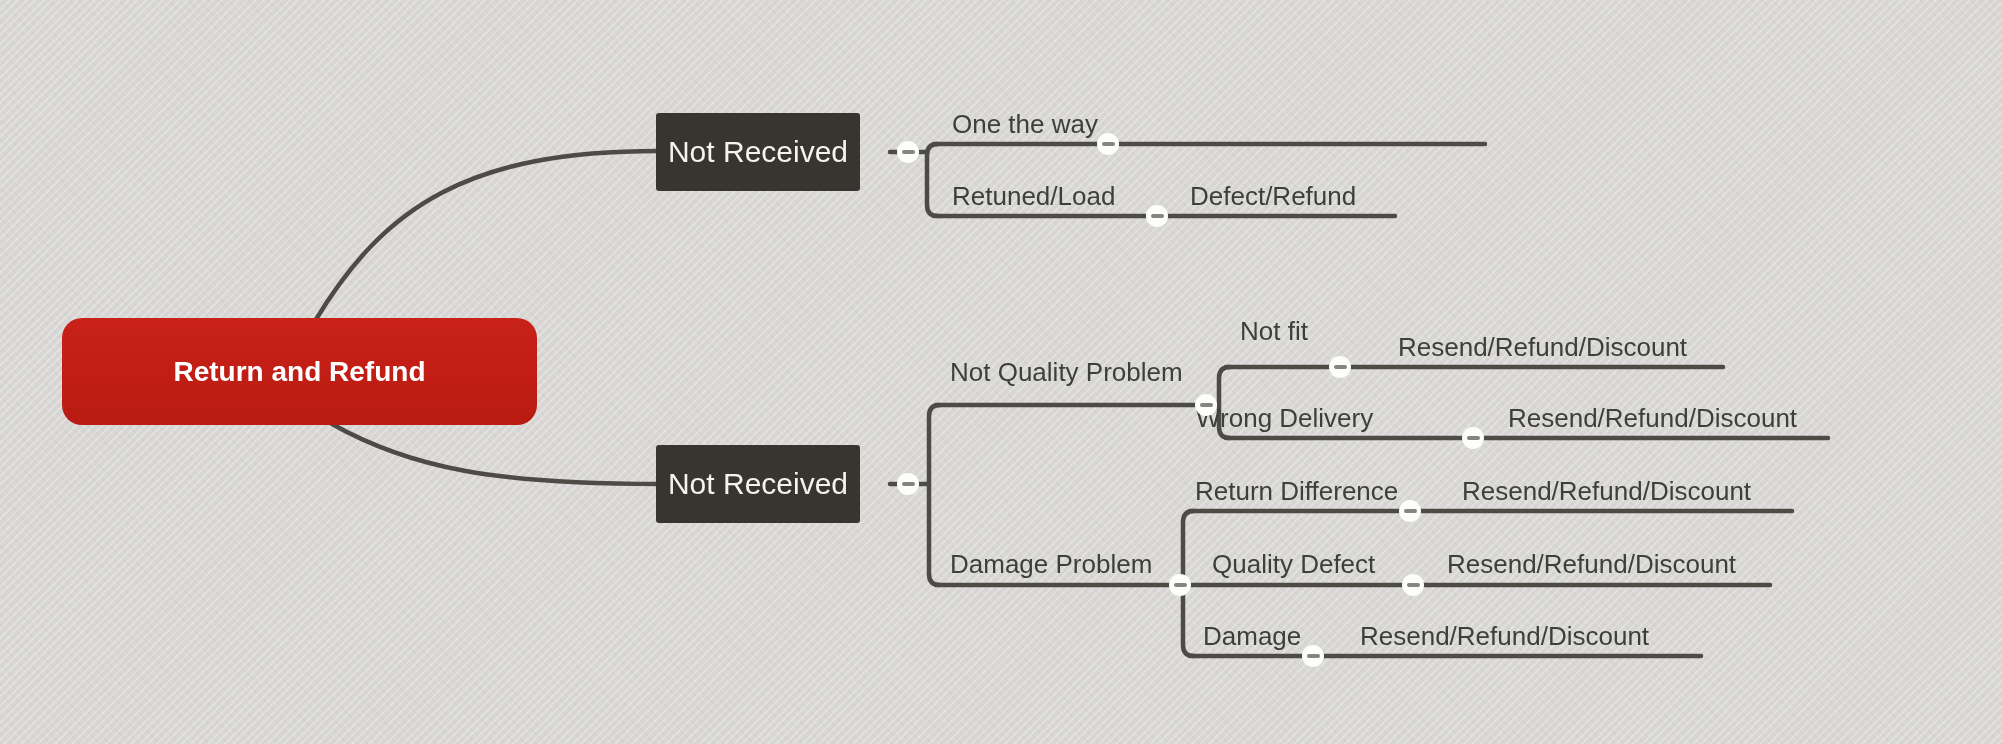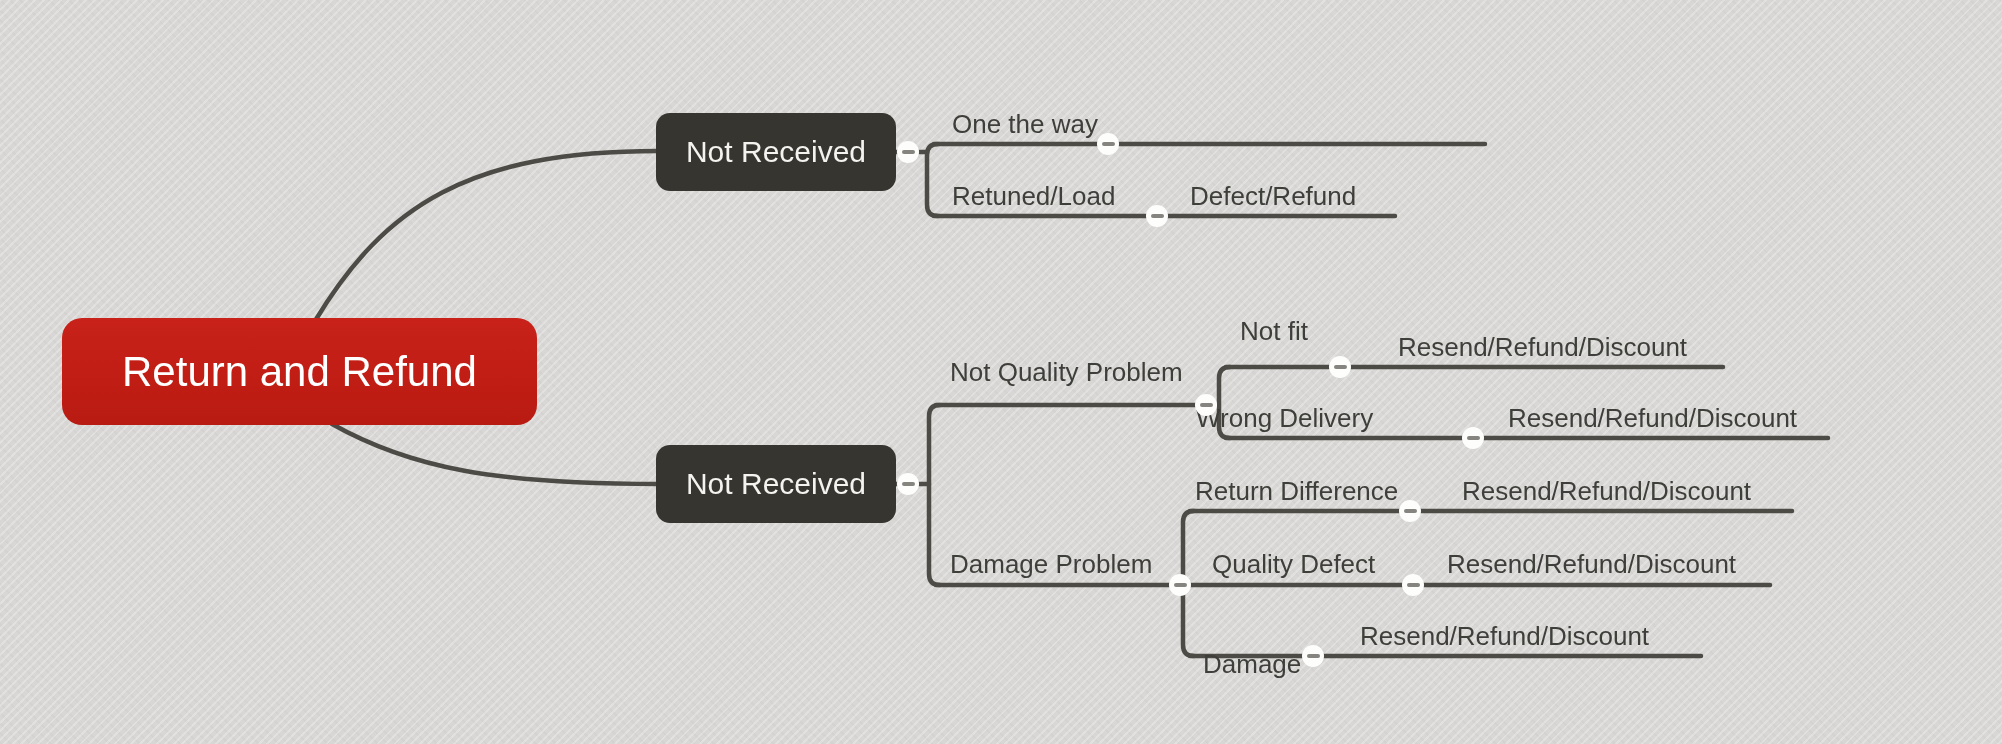--- a/index.html
+++ b/index.html
@@ -26,26 +26,26 @@
   .node{
     position:absolute;
     display:flex;align-items:center;justify-content:center;
     white-space:nowrap;
     box-sizing:border-box;
   }
   .node.root{
     left:62px;top:318px;width:475px;height:107px;
     background:linear-gradient(180deg,#c8221a 0%,#c01d14 60%,#b81b12 100%);
     border-radius:20px;
-    color:#ffffff;font-size:42px;
+    color:#ffffff;font-size:28px;font-weight:bold;
   }
   .node.branch{
-    width:240px;height:78px;
+    width:204px;height:78px;
     background:#373530;
-    border-radius:14px;
+    border-radius:3px;
     color:#f4f3f0;font-size:30px;
   }
   .node.branch.b1{left:656px;top:113px;}
   .node.branch.b2{left:656px;top:445px;}
 
   .collapse-btn{
     position:absolute;
     width:22px;height:22px;
     margin-left:-11px;margin-top:-11px;
     background:#fdfdfc;
@@ -102,21 +102,21 @@
   <div class="topic-label" style="left:1240px;top:317px">Not fit</div>
   <div class="topic-label" style="left:1398px;top:333px">Resend/Refund/Discount</div>
   <div class="topic-label" style="left:1196px;top:404px">Wrong Delivery</div>
   <div class="topic-label" style="left:1508px;top:404px">Resend/Refund/Discount</div>
 
   <div class="topic-label" style="left:950px;top:550px">Damage Problem</div>
   <div class="topic-label" style="left:1195px;top:477px">Return Difference</div>
   <div class="topic-label" style="left:1462px;top:477px">Resend/Refund/Discount</div>
   <div class="topic-label" style="left:1212px;top:550px">Quality Defect</div>
   <div class="topic-label" style="left:1447px;top:550px">Resend/Refund/Discount</div>
-  <div class="topic-label" style="left:1203px;top:650px">Damage</div>
+  <div class="topic-label" style="left:1203px;top:622px">Damage</div>
   <div class="topic-label" style="left:1360px;top:622px">Resend/Refund/Discount</div>
 
   <div class="collapse-btn" style="left:908px;top:152px">
       <span class="dash"></span>
     </div>
   <div class="collapse-btn" style="left:1108px;top:144px">
       <span class="dash"></span>
     </div>
   <div class="collapse-btn" style="left:1157px;top:216px">
       <span class="dash"></span>

